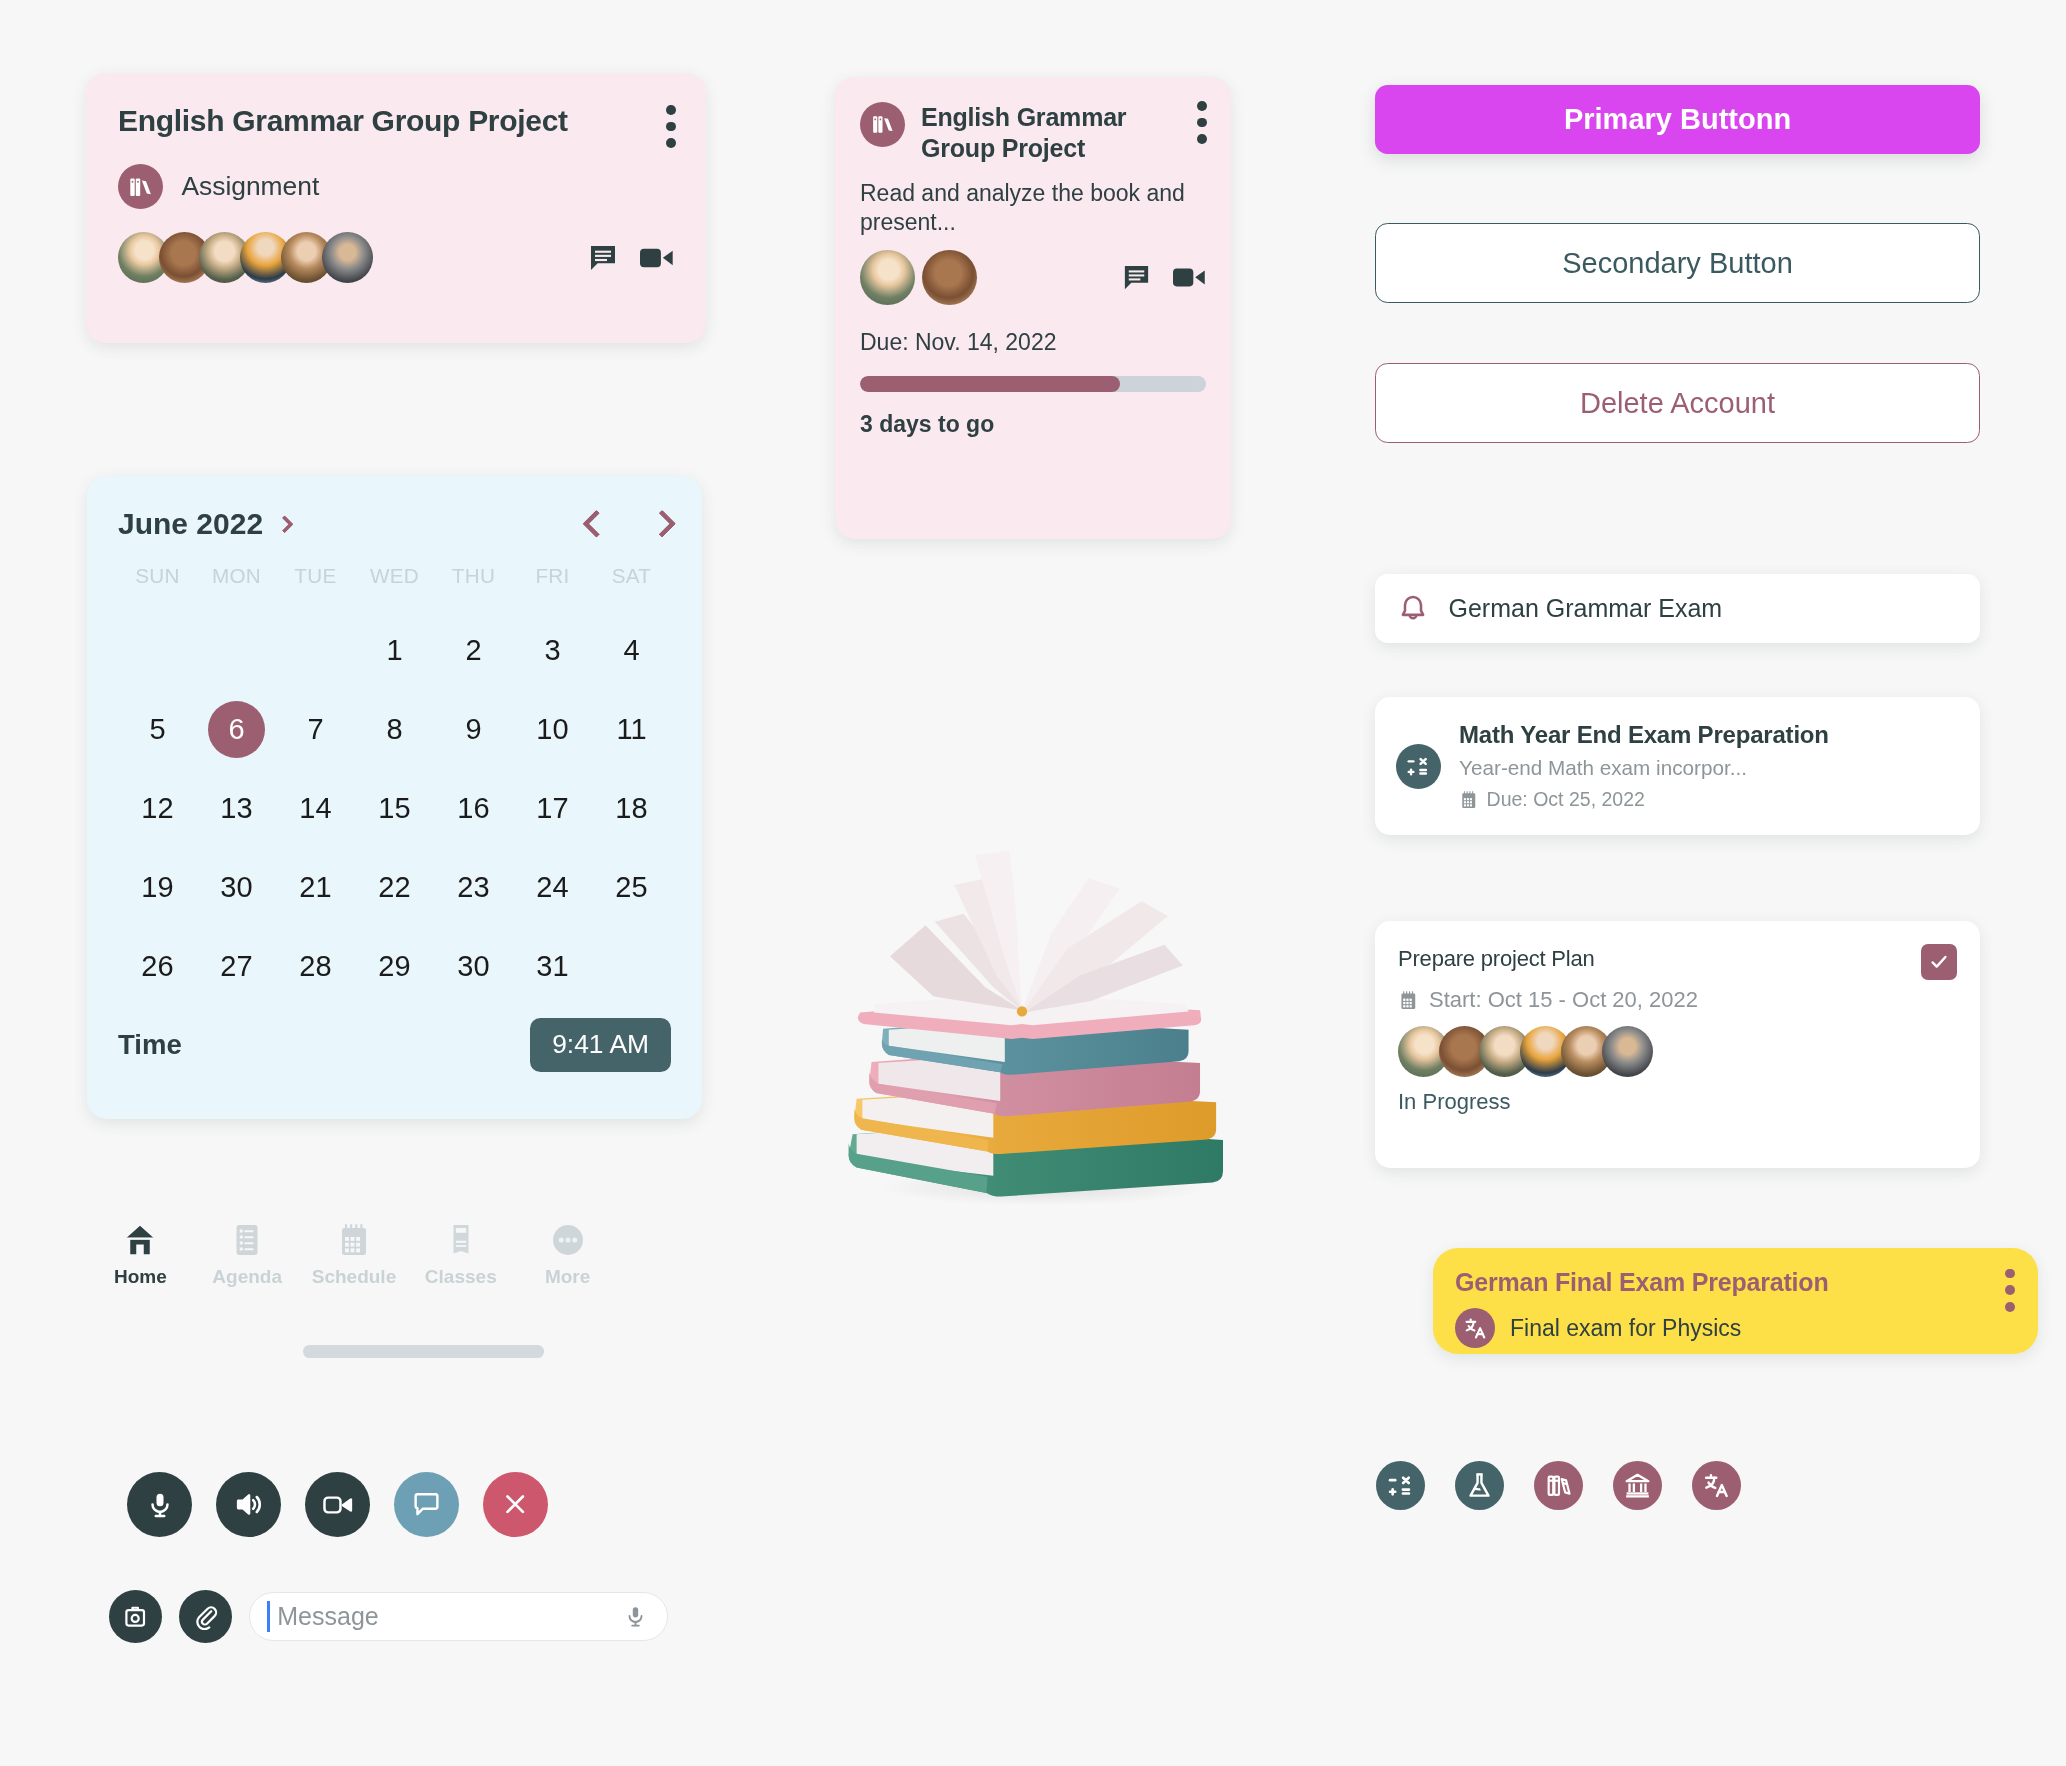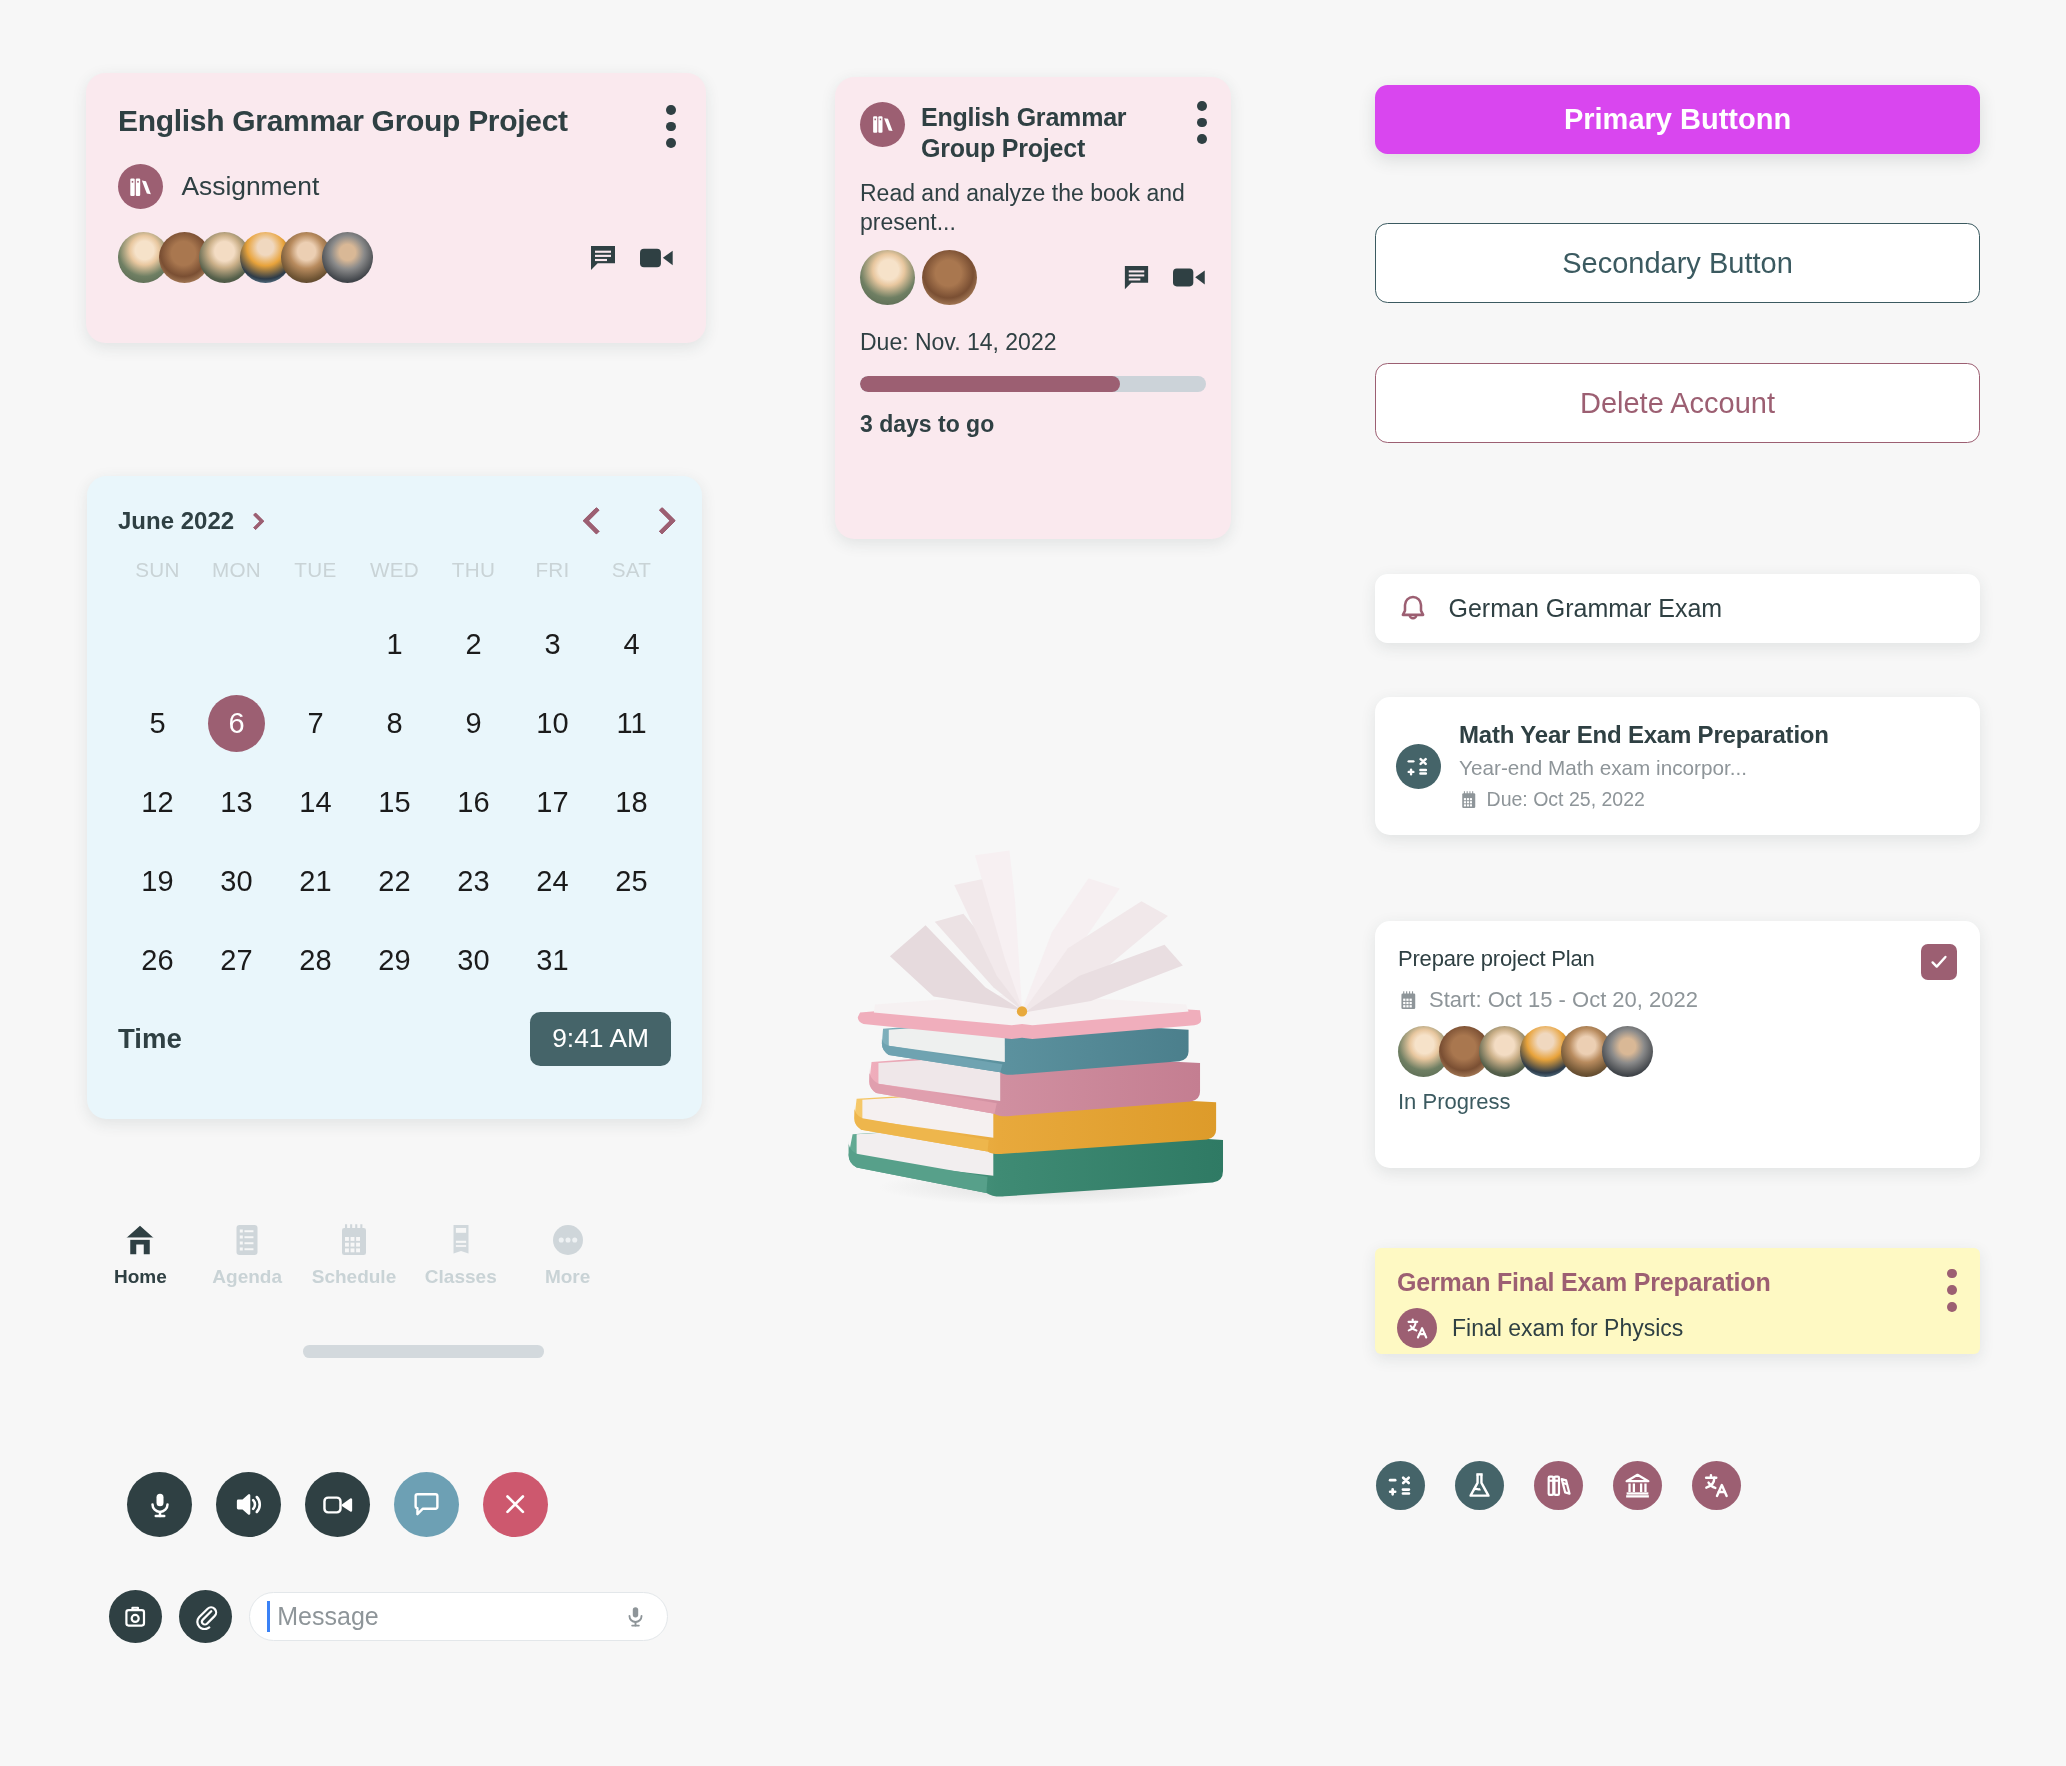--- a/index.html
+++ b/index.html
@@ -54,21 +54,21 @@
   .kebab.mauve i { background: #9c5f72; }
 
   .actions { display: flex; align-items: center; gap: 20.7px; margin-left: auto; }
 
   
   #calendar-card {
     left: 87px; top: 476px; width: 615px; height: 643px;
     background: #e9f6fb; padding: 31px 31px 0 31px;
   }
   .cal-head { display: flex; align-items: center; }
-  .cal-month { font-size: 24px; font-weight: 700; }
+  .cal-month { font-size: 30px; font-weight: 700; }
   .cal-nav { margin-left: auto; display: flex; gap: 45px; align-items: center; }
   .chev { width: 19.5px; height: 19.5px; border-right: 5.2px solid #9c5f72; border-bottom: 5.2px solid #9c5f72; border-radius: 1.7px; }
   .chev.left { transform: rotate(135deg); }
   .chev.right { transform: rotate(-45deg); }
   .chev.sm { width: 12.6px; height: 12.6px; border-width: 4px; margin-left: 15px; }
 
   .cal-grid { display: grid; grid-template-columns: repeat(7, 1fr); margin-top: 23px; }
   .dow { text-align: center; font-size: 20.7px; color: #c9d3d6; font-weight: 400; letter-spacing: 0.3px; }
   .day {
     height: 79px; display: flex; align-items: center; justify-content: center;
@@ -159,22 +159,22 @@
   }
   .p-title { font-size: 22px; font-weight: 400; letter-spacing: -0.2px; }
   .p-check {
     position: absolute; right: 23px; top: 23px; width: 36px; height: 36px;
     background: #9c5f72; border-radius: 6.9px; display: flex; align-items: center; justify-content: center;
   }
   .p-date { font-size: 22px; color: #8e9599; margin-top: 15px; display: flex; align-items: center; gap: 10.3px; }
   .p-status { font-size: 22px; color: #3b5a60; margin-top: 12.6px; }
 
   #final-card {
-    left: 1375px; top: 1248px; width: 605px; height: 106px; background: #fef9c3;
-    padding: 19.5px 22px 0 22px; border-radius: 6px;
+    left: 1433px; top: 1248px; width: 605px; height: 106px; background: #fde047;
+    padding: 19.5px 22px 0 22px; border-radius: 25px;
   }
   .f-title { font-size: 25px; font-weight: 700; color: #9c5f72; letter-spacing: -0.2px; }
   .f-row { display: flex; align-items: center; gap: 15px; margin-top: 11.5px; }
   .f-sub { font-size: 23px; }
 
   #subject-icons { position: absolute; left: 1376px; top: 1461px; display: flex; gap: 30px; }
 
   svg { display: block; }
 </style>
 </head>

